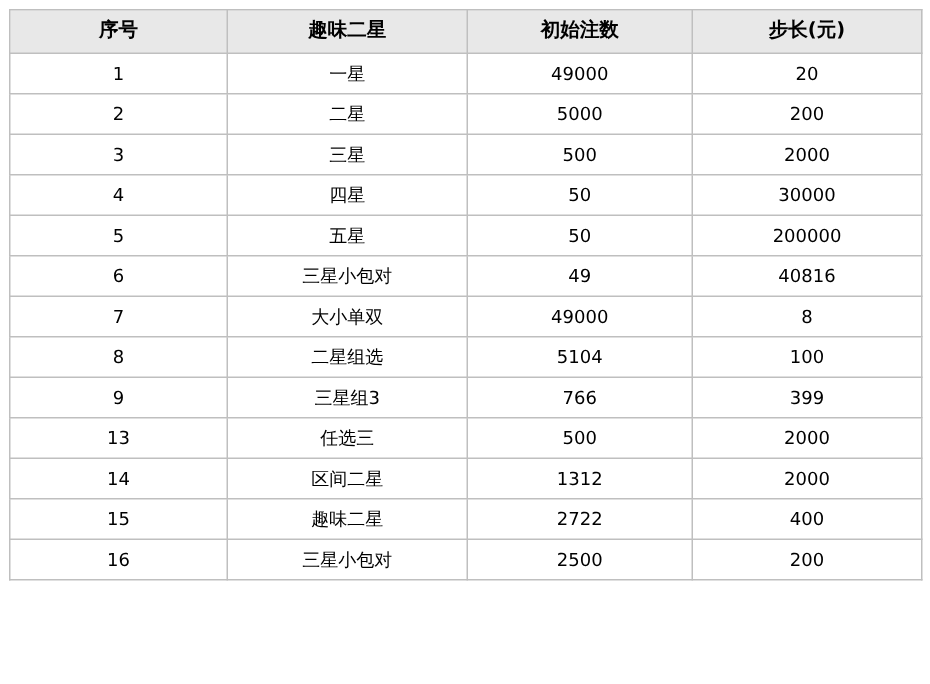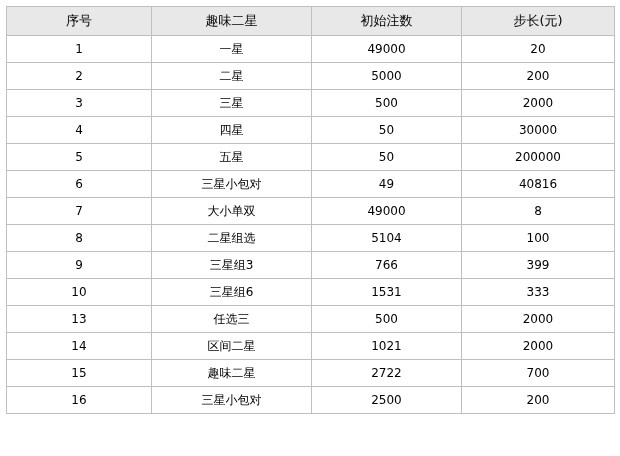--- a/index.html
+++ b/index.html
@@ -28,21 +28,21 @@
     text-align: center;
     vertical-align: middle;
     color: #000000;
     font-size: 12px;
     line-height: 14px;
     padding: 0;
     height: 26px;
   }
   table.bet-table thead th {
     background: #e8e8e8;
-    font-weight: normal;
+    font-weight: bold;
     font-size: 13px;
     height: 28px;
   }
   table.bet-table tbody td {
     background: #ffffff;
     font-weight: normal;
   }
   col.c0 { width: 145px; }
   col.c1 { width: 160px; }
   col.c2 { width: 150px; }
@@ -116,42 +116,36 @@
         <td>5104</td>
         <td>100</td>
       </tr>
       <tr>
         <td>9</td>
         <td>三星组3</td>
         <td>766</td>
         <td>399</td>
       </tr>
       <tr>
-        <td>10</td>
-        <td>三星组6</td>
-        <td>1531</td>
-        <td>333</td>
-      </tr>
-      <tr>
         <td>13</td>
         <td>任选三</td>
         <td>500</td>
         <td>2000</td>
       </tr>
       <tr>
         <td>14</td>
         <td>区间二星</td>
-        <td>1021</td>
+        <td>1312</td>
         <td>2000</td>
       </tr>
       <tr>
         <td>15</td>
         <td>趣味二星</td>
         <td>2722</td>
-        <td>700</td>
+        <td>400</td>
       </tr>
       <tr>
         <td>16</td>
         <td>三星小包对</td>
         <td>2500</td>
         <td>200</td>
       </tr>
     </tbody>
   </table>
 </div>

